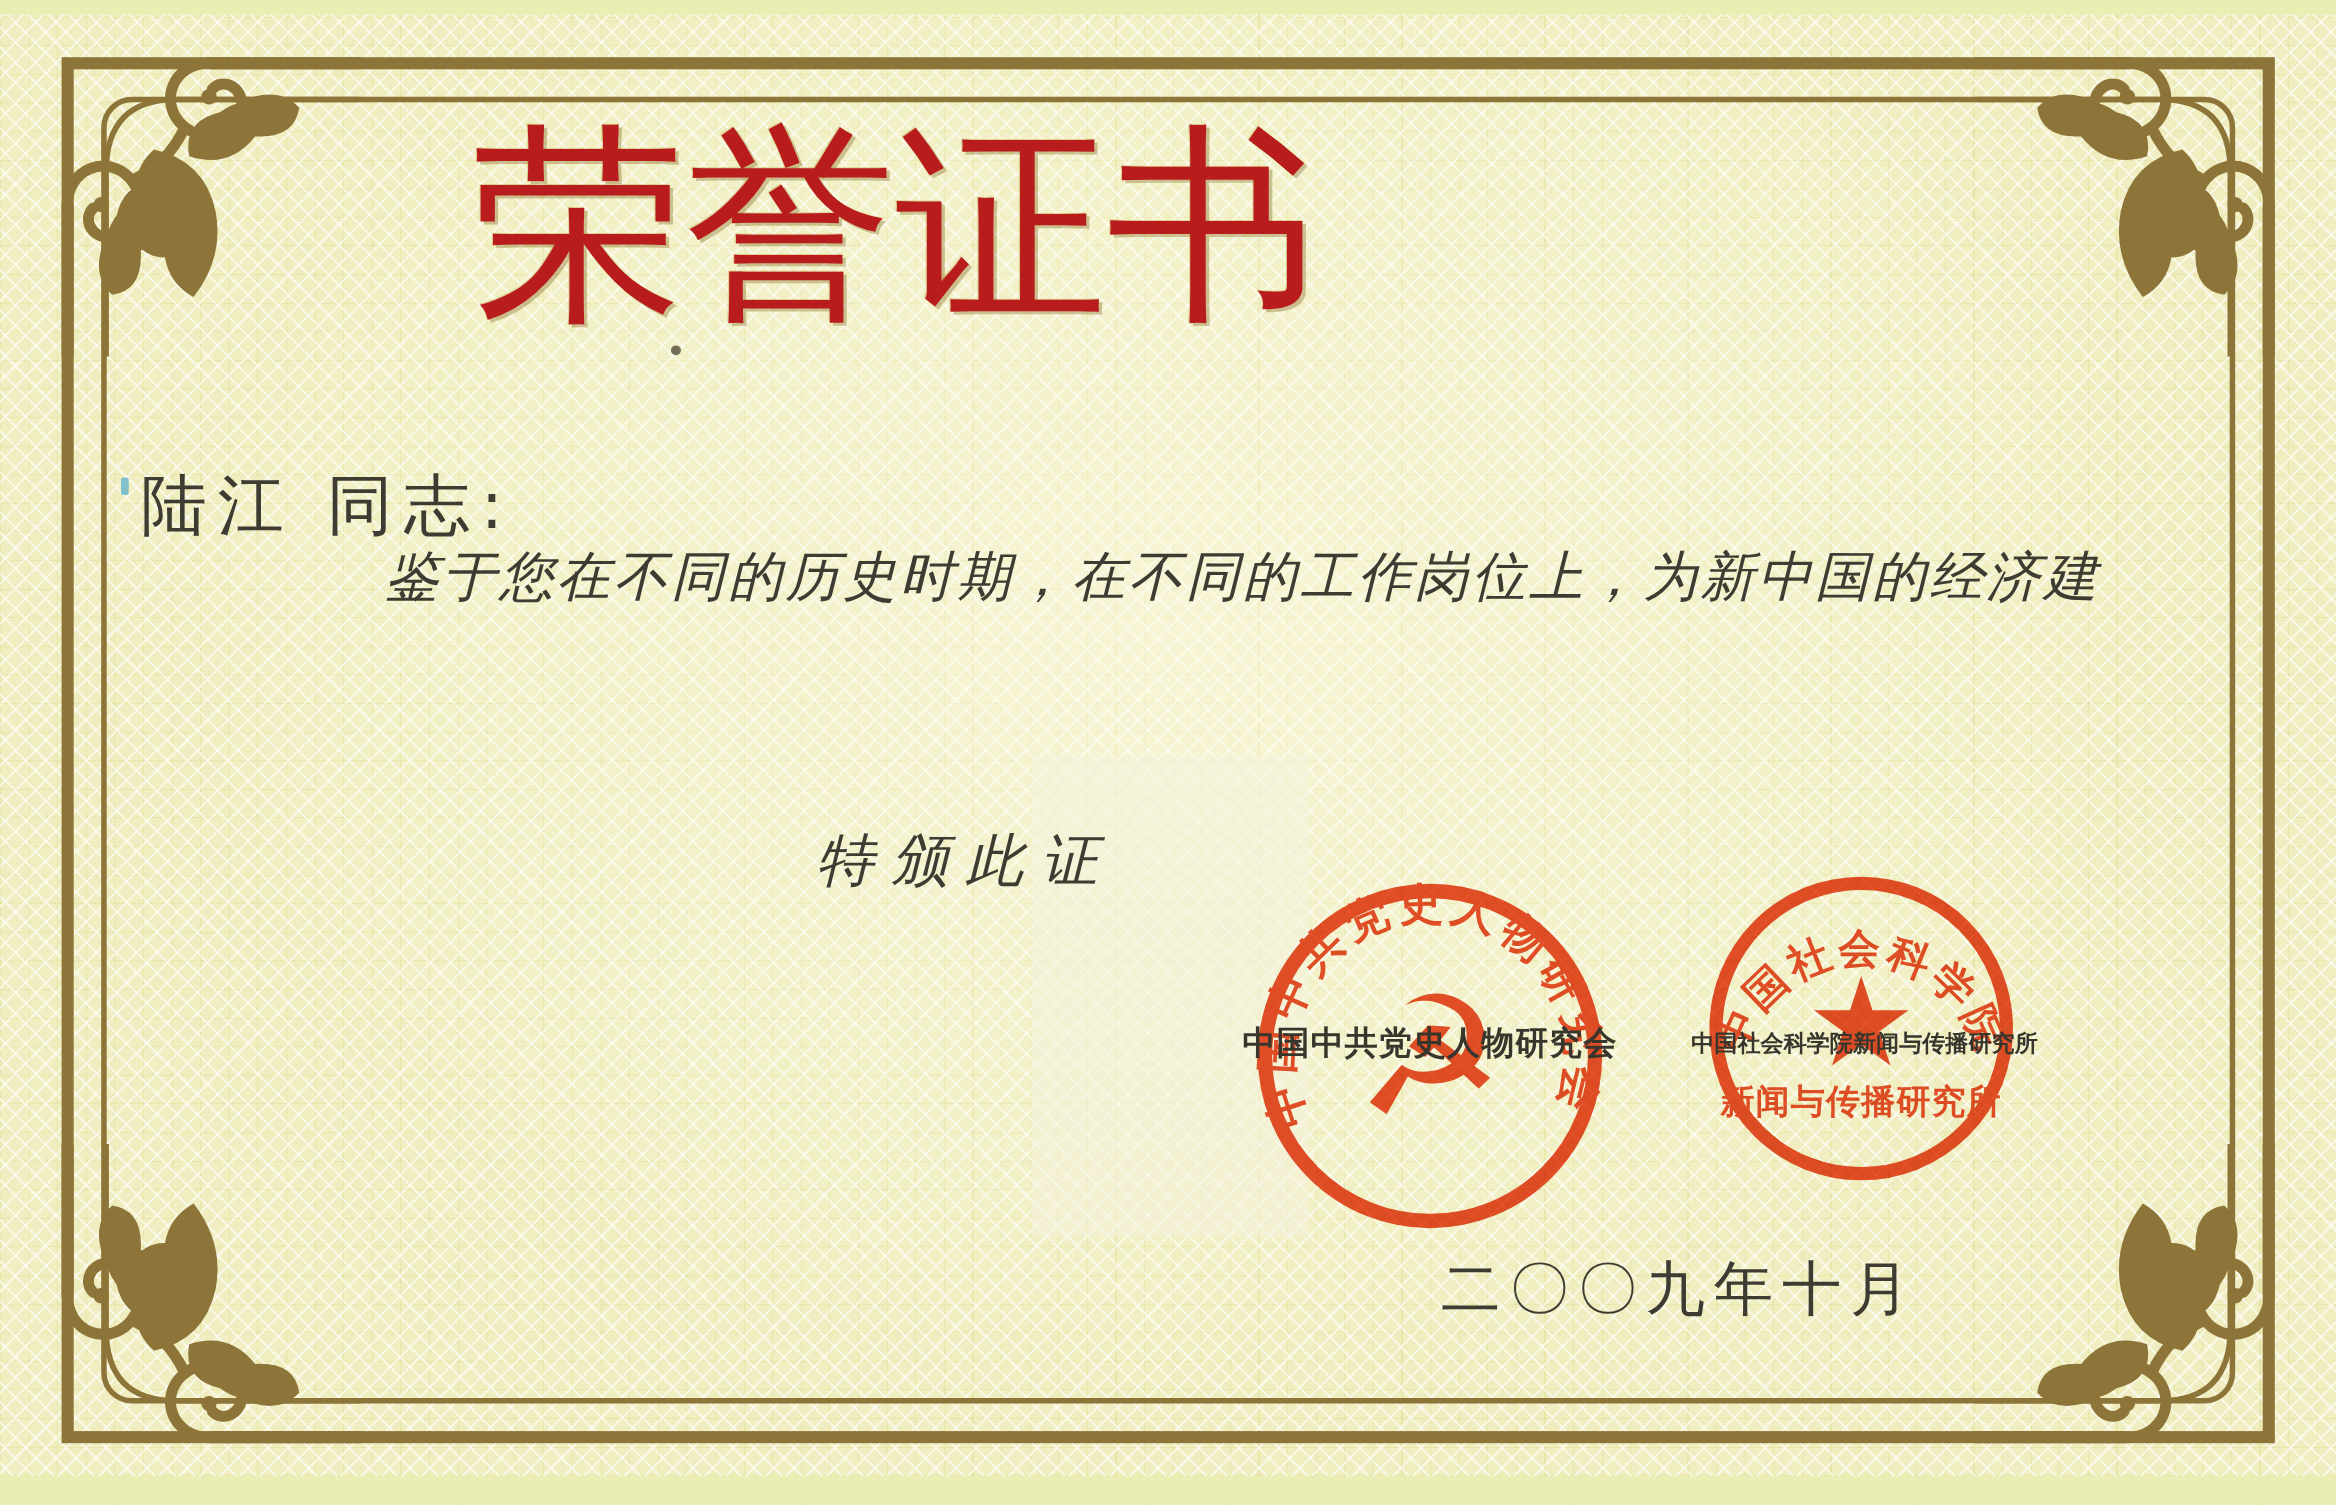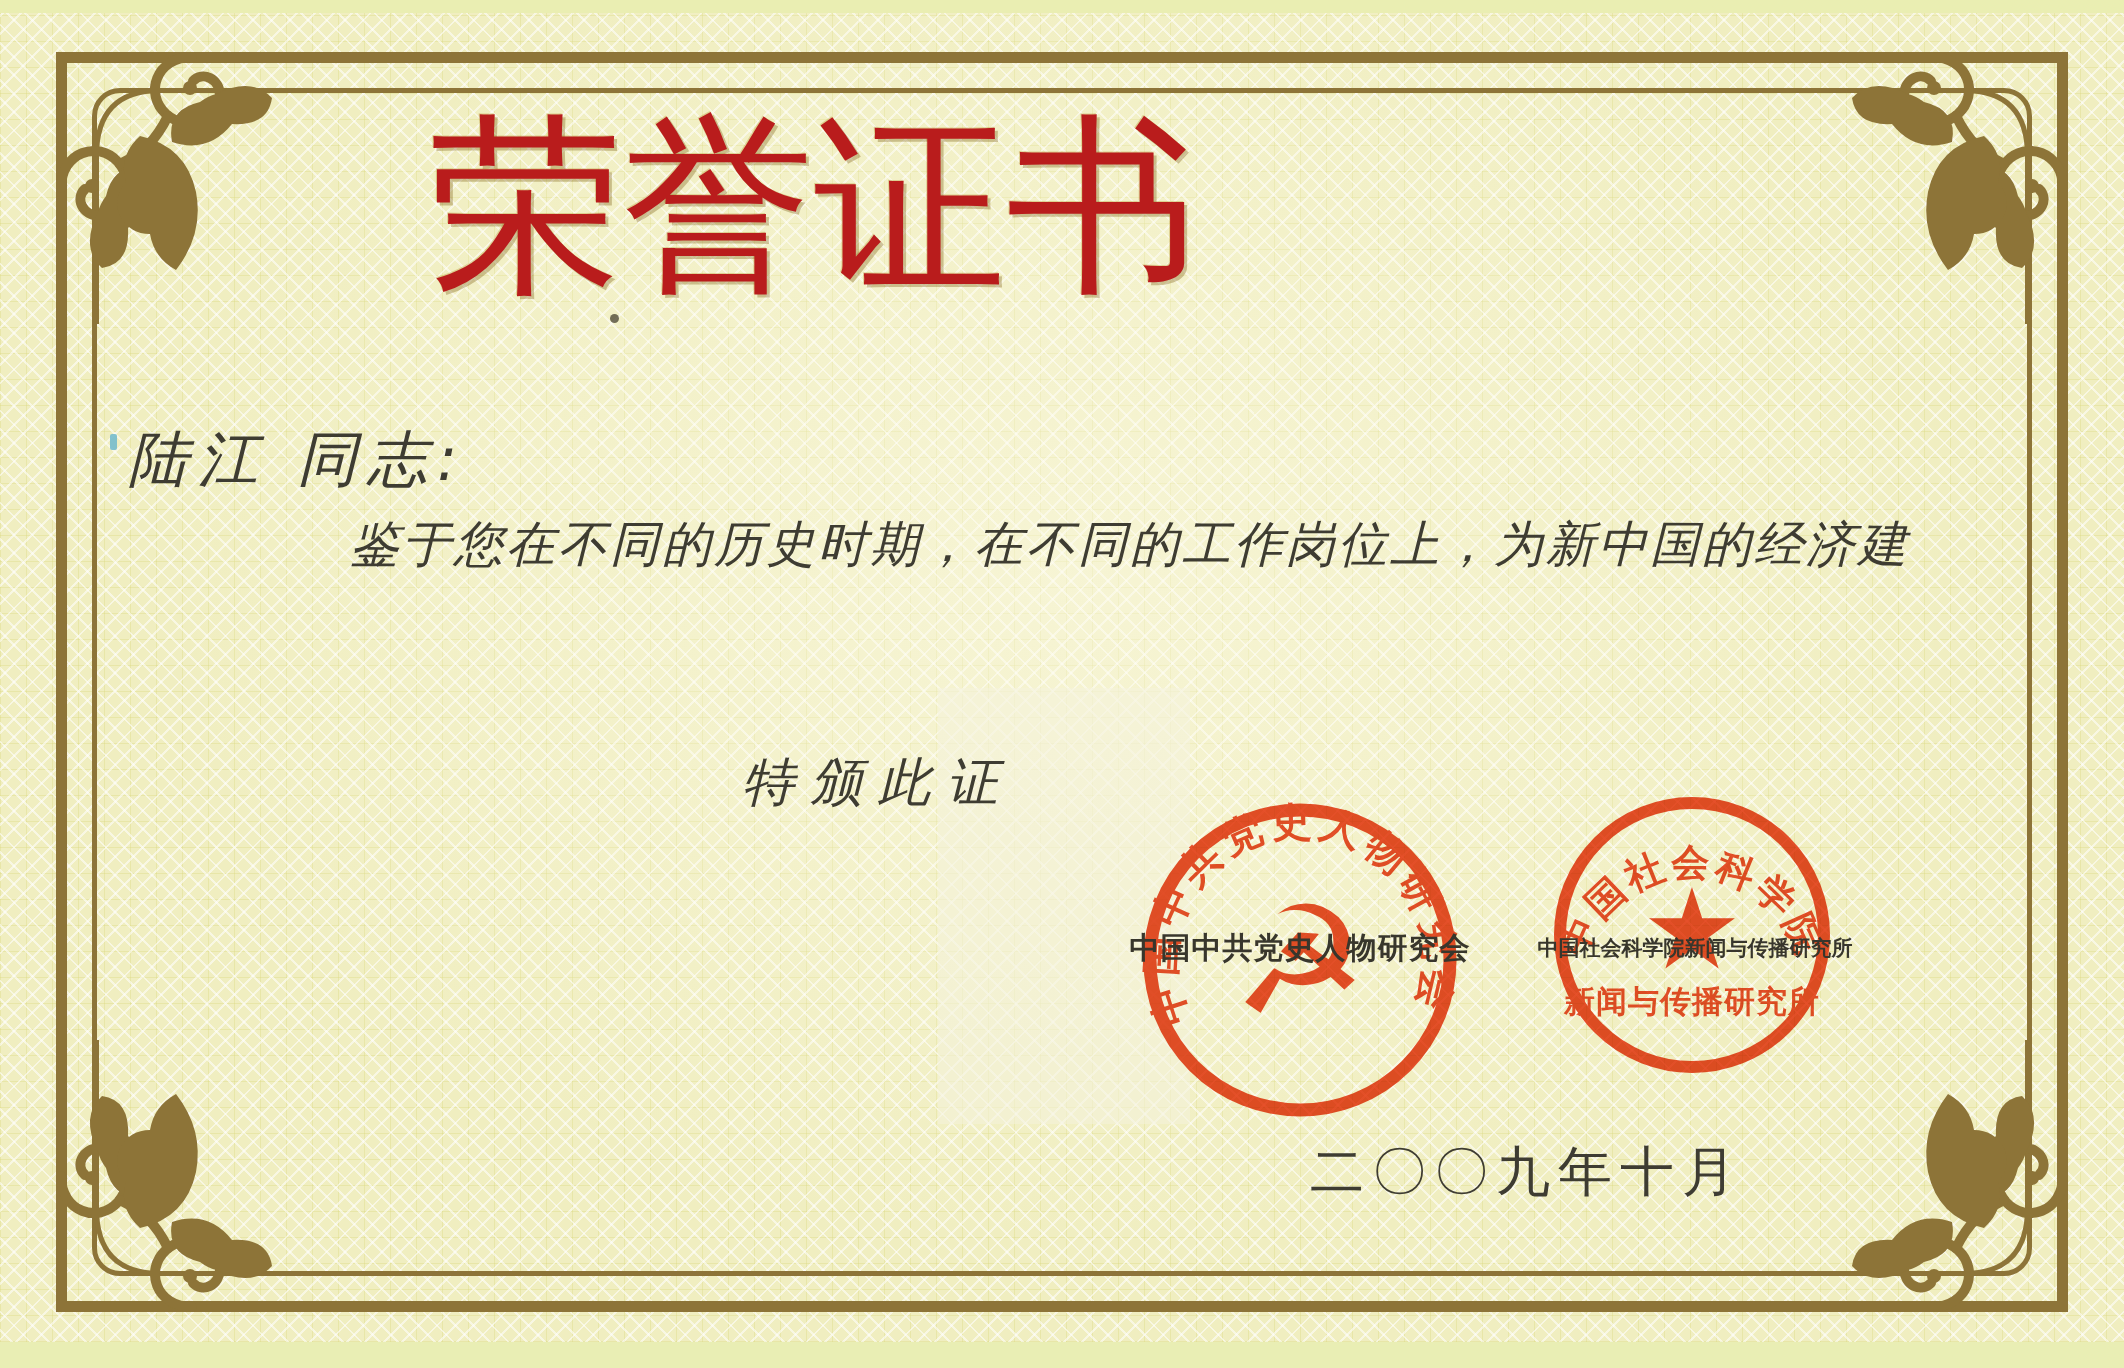--- a/index.html
+++ b/index.html
@@ -35,24 +35,24 @@
   
   .title{
     left:430px;top:100px;width:1120px;display:flex;justify-content:space-between;
     font-family:"DejaVu Serif",serif;font-weight:normal;font-size:192px;line-height:1.1;
     color:#b91c1c;text-shadow:3px 3px 0 rgba(125,94,20,.35), -1px -1px 0 rgba(190,160,60,.4);
     white-space:nowrap;
   }
   
   .ink{color:#3e3c32;}
   .salutation{
-    left:128px;top:420px;font-size:60px;font-style:italic;letter-spacing:10px;
+    left:128px;top:420px;font-size:60px;letter-spacing:10px;
     white-space:nowrap;
   }
-  .body-text{left:252px;top:506px;width:1720px;}
+  .body-text{left:252px;top:490px;width:1720px;font-family:Liberation Mono, monospace;}
   .body-line{
     font-size:49px;line-height:77px;letter-spacing:3px;font-style:italic;
     white-space:nowrap;
   }
   .body-line.first{padding-left:98px;}
   .pledge{
     left:742px;top:748px;font-size:52px;letter-spacing:16px;font-style:italic;white-space:nowrap;
   }
   .date{
     left:1250px;top:1136px;width:480px;text-align:center;font-size:54px;letter-spacing:8px;

